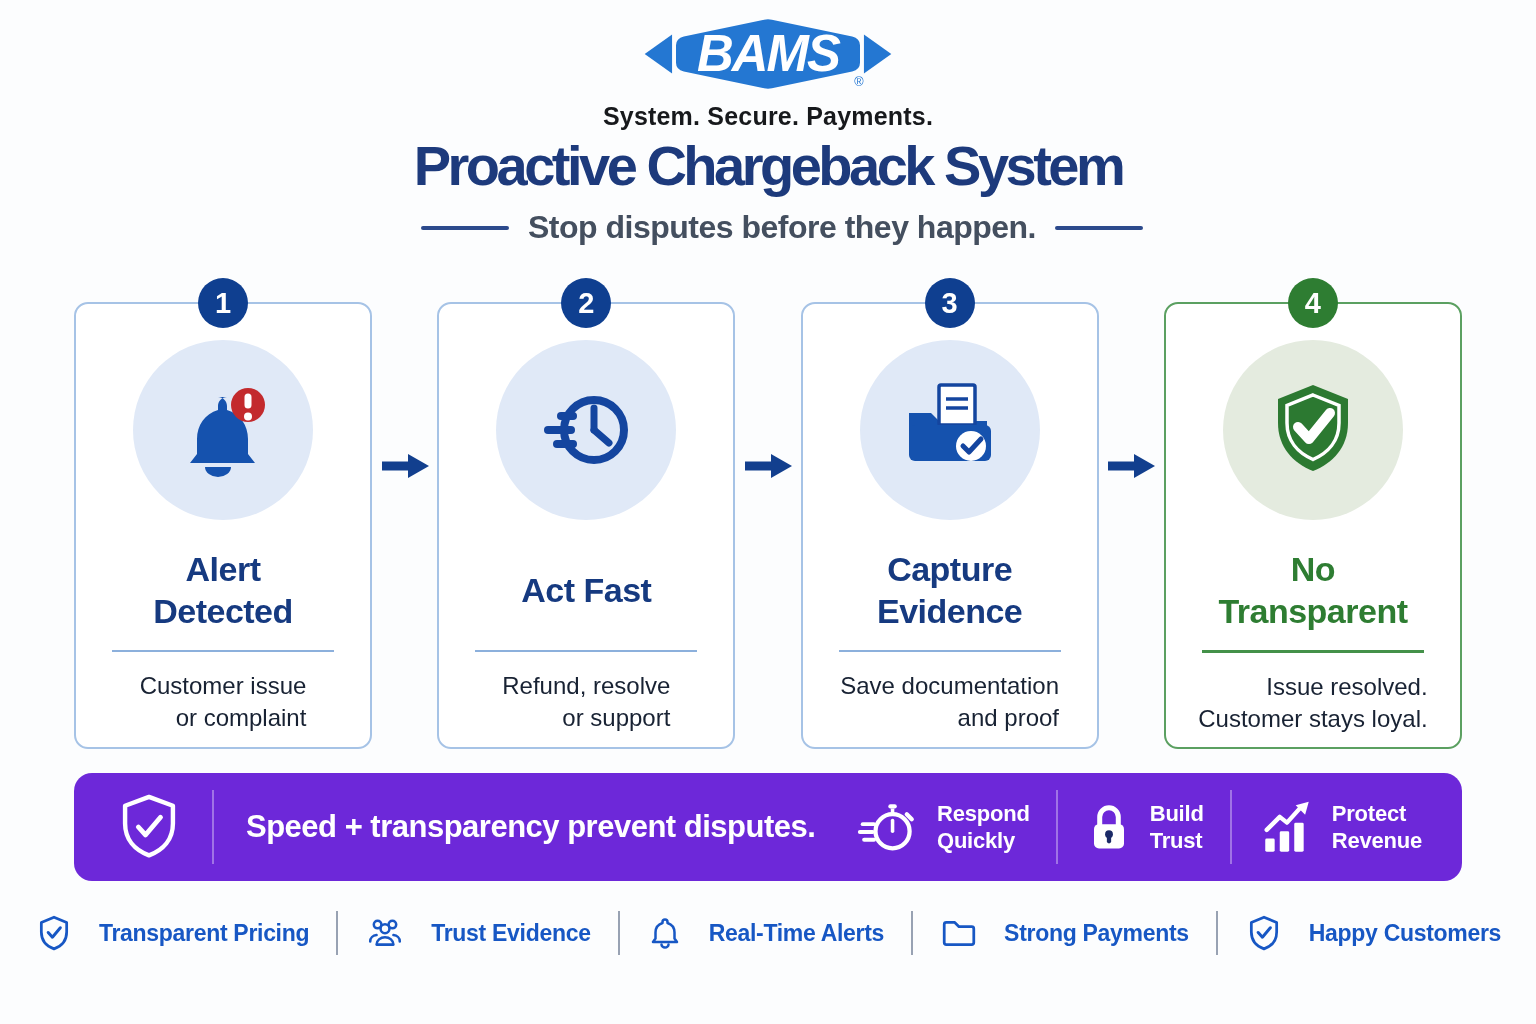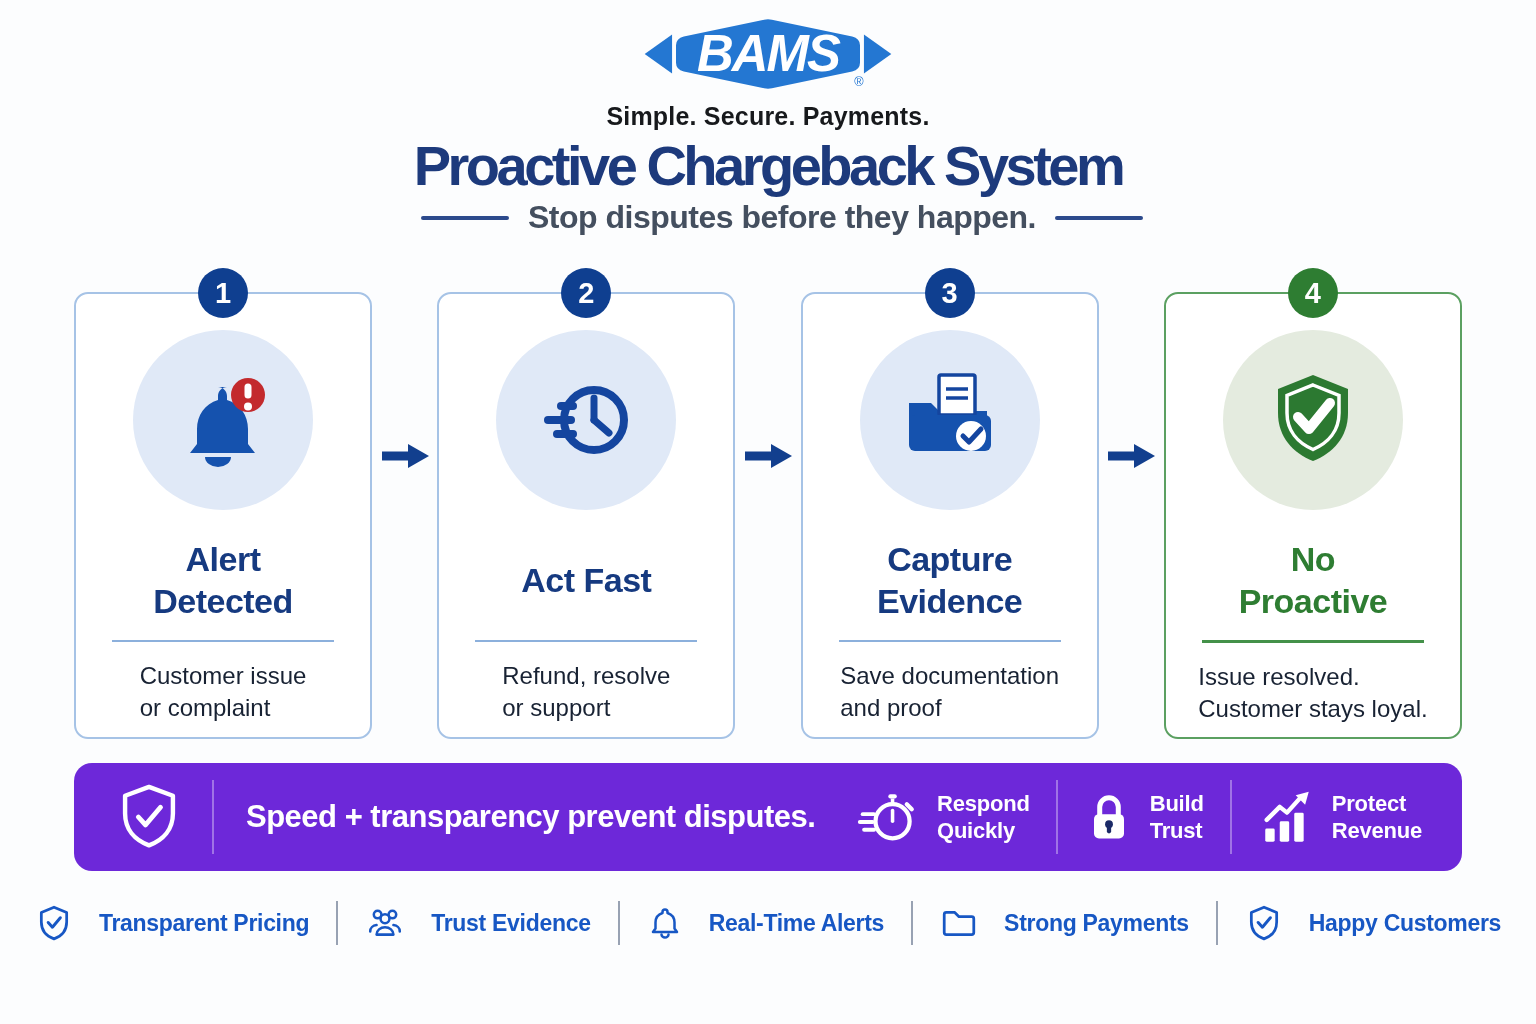--- a/index.html
+++ b/index.html
@@ -17,21 +17,21 @@
     margin-top:2px;font-size:25px;font-weight:bold;color:#17191c;letter-spacing:.2px;
   }
 
   
   .main-title{
     margin:6px 0 0 0;text-align:center;
     font-size:56px;line-height:1.04;font-weight:bold;
     color:#1d3a7c;letter-spacing:-3.5px;
   }
   .subtitle-row{
-    margin-top:4px;display:flex;align-items:center;justify-content:center;gap:19px;padding-left:28px;
+    margin-top:14px;display:flex;align-items:center;justify-content:center;gap:19px;padding-left:28px;
   }
   .subtitle-line{width:88px;height:4px;background:#2c4a8c;border-radius:2px;}
   .subtitle-text{font-size:32px;font-weight:bold;color:#444f5f;letter-spacing:-.5px;}
 
   
   .steps-row{
     margin:56px 74px 0 74px;display:flex;justify-content:space-between;align-items:stretch;
   }
   .step-card{
     position:relative;width:298px;height:447px;box-sizing:border-box;
@@ -53,21 +53,21 @@
   .step-card.green .icon-circle{background:#e4ebdf;}
   .card-title{
     height:88px;margin-top:26px;display:flex;align-items:center;justify-content:center;
     text-align:center;white-space:pre-line;
     font-size:34px;line-height:1.24;font-weight:bold;color:#163a80;letter-spacing:-.5px;
   }
   .step-card.green .card-title{color:#2e7d32;}
   .card-divider{width:222px;height:2px;background:#8cb0dc;margin-top:16px;}
   .step-card.green .card-divider{background:#449149;height:3px;}
   .card-desc{
-    margin-top:18px;text-align:left;white-space:pre-line;
+    margin-top:18px;text-align:right;white-space:pre-line;
     font-size:24px;line-height:1.33;color:#182233;
   }
   .step-arrow{
     display:flex;align-items:center;justify-content:center;flex:0 0 56px;
     align-self:center;transform:translateY(-60px);
   }
 
   
   .banner{
     margin:24px 74px 0 74px;height:108px;border-radius:18px;background:#6d28d9;
@@ -96,21 +96,21 @@
 <div class="page">
 
   <header class="logo-block">
     <svg class="logo-svg" width="300" height="92" viewBox="0 0 300 94">
       <polygon points="24,47 52,27 52,67" fill="#2477d2"></polygon>
       <polygon points="276,47 248,27 248,67" fill="#2477d2"></polygon>
       <path d="M64 29 L146 12 Q150 11 154 12 L236 29 Q244 31 244 38 L244 56 Q244 63 236 65 L154 82 Q150 83 146 82 L64 65 Q56 63 56 56 L56 38 Q56 31 64 29 Z" fill="#2477d2"></path>
       <text x="150" y="64" text-anchor="middle" font-family="Liberation Sans, sans-serif" font-size="52" font-weight="bold" font-style="italic" letter-spacing="-2" fill="#ffffff">BAMS</text>
       <text x="243" y="80" text-anchor="middle" font-family="Liberation Sans, sans-serif" font-size="13" fill="#2477d2">®</text>
     </svg>
-    <div class="tagline">Simple. Secure. Payments.</div>
+    <div class="tagline">System. Secure. Payments.</div>
   </header>
 
   <h1 class="main-title">Proactive Chargeback System</h1>
   <div class="subtitle-row">
     <span class="subtitle-line"></span>
     <span class="subtitle-text">Stop disputes before they happen.</span>
     <span class="subtitle-line"></span>
   </div>
 
   <div class="steps-row">
@@ -197,21 +197,21 @@
     <div class="step-card green">
       <div class="step-badge">4</div>
       <div class="icon-circle">
         <svg width="110" height="110" viewBox="0 0 110 110">
           <path d="M55 10 L90 24 v24 c0 24 -15 40 -35 48 C35 88 20 72 20 48 V24 Z" fill="#2c7931"></path>
           <path d="M55 20 L81 30.5 v17.5 c0 18 -11 30 -26 36.5 C40 78 29 66 29 48 V30.5 Z" fill="none" stroke="#ffffff" stroke-width="3.5"></path>
           <path d="M40 52 l11 12 l21 -26" fill="none" stroke="#ffffff" stroke-width="10" stroke-linecap="round" stroke-linejoin="round"></path>
         </svg>
       </div>
       <div class="card-title">No
-Proactive</div>
+Transparent</div>
       <div class="card-divider"></div>
       <div class="card-desc">Issue resolved.
 Customer stays loyal.</div>
     </div>
 
   </div>
 
   <div class="banner">
     <svg width="62" height="72" viewBox="0 0 70 80">
       <path d="M35 6 L62 16 v20 c0 18 -11 30 -27 36 C19 66 8 54 8 36 V16 Z" fill="none" stroke="#ffffff" stroke-width="5" stroke-linejoin="round"></path>

